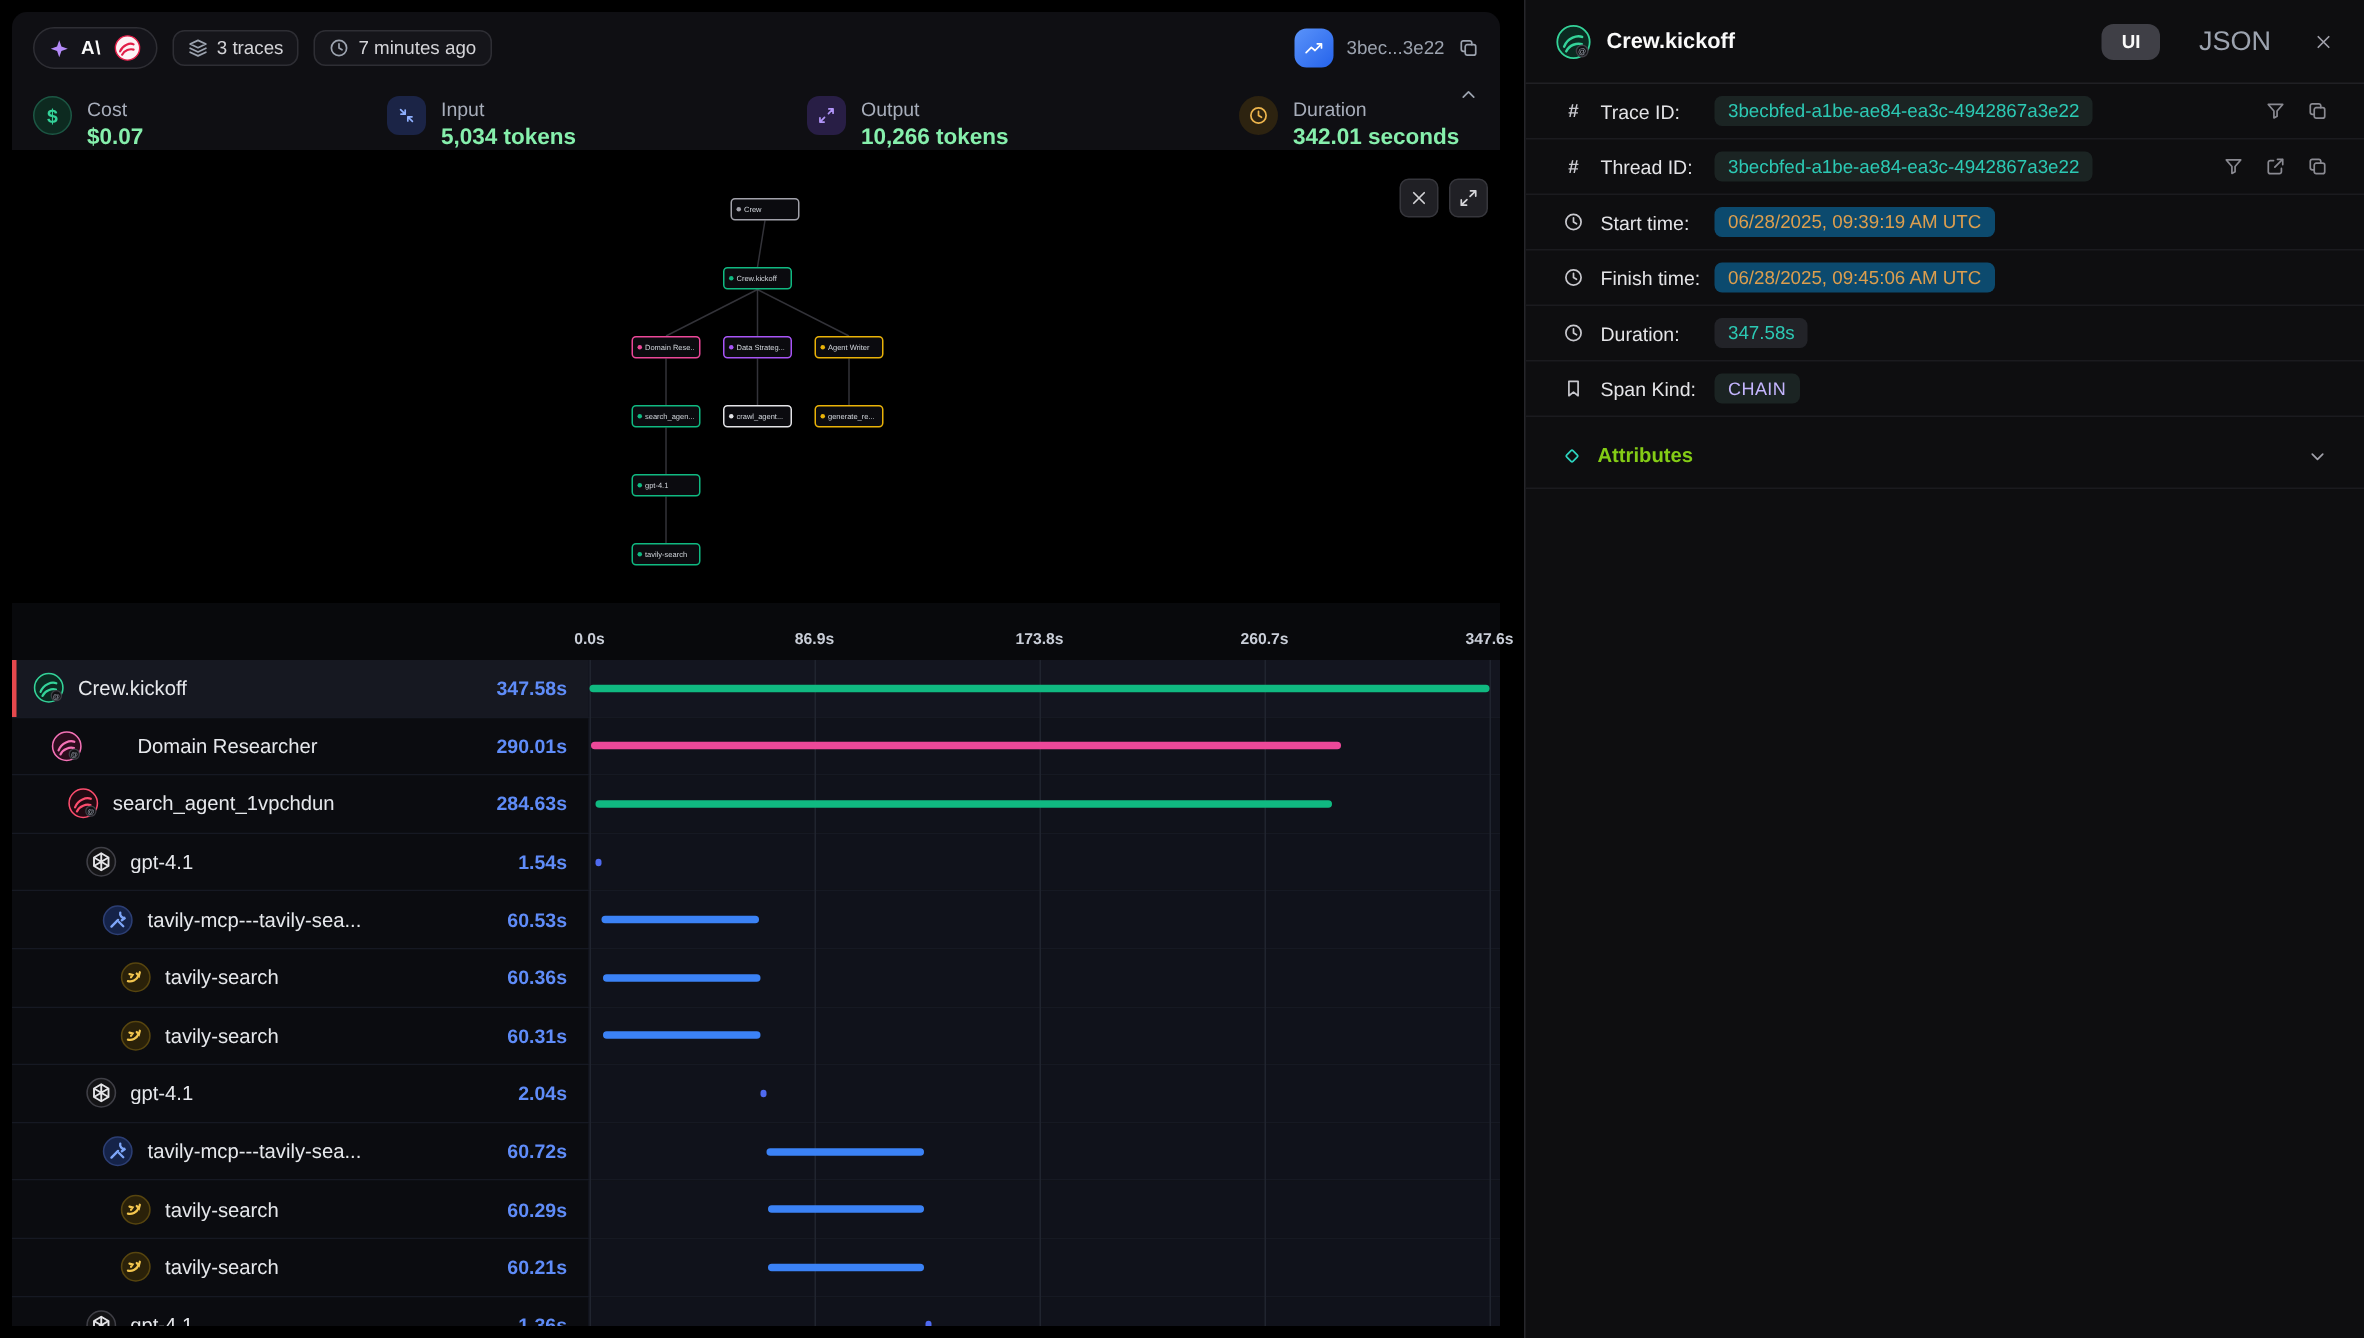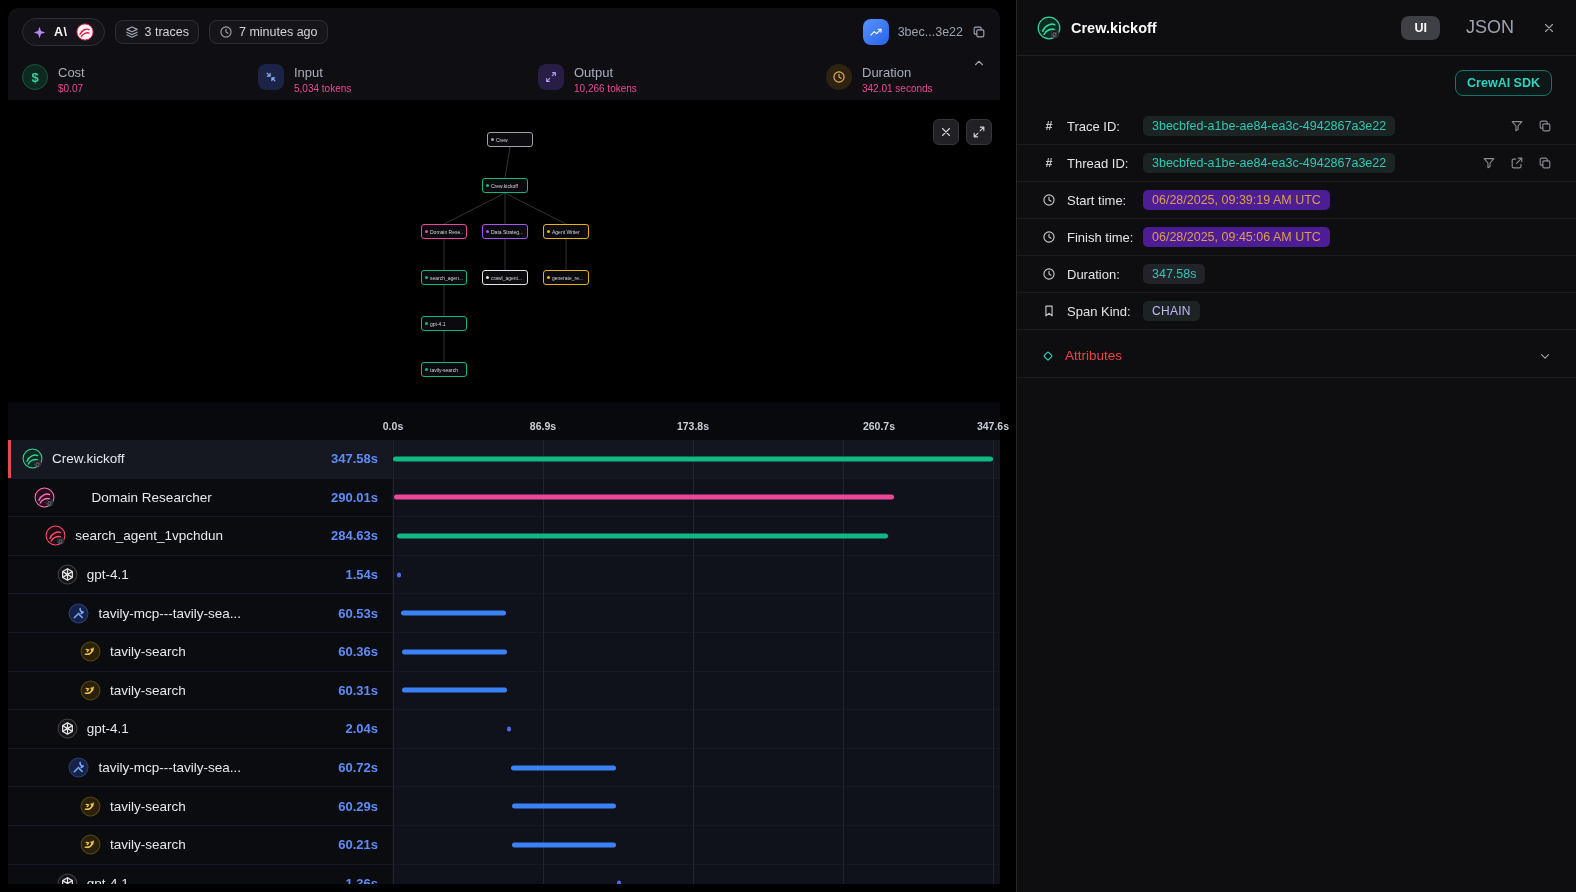--- a/index.html
+++ b/index.html
@@ -26,21 +26,21 @@
   .stats{height:44px;display:flex;padding:8px 14px 0}
   .stat{display:flex;gap:10px}
   .stat:nth-child(1){width:236px}.stat:nth-child(2){width:280px}.stat:nth-child(3){width:288px}
   .si{width:26px;height:26px;border-radius:8px;display:flex;align-items:center;justify-content:center;flex:none}
   .si-cost{background:#0d2a20;color:#34d399;border:1px solid #1c5744;border-radius:50%;font-weight:bold;font-size:13px}
   .si-input{background:#1b2446;color:#8fb0ff}
   .si-output{background:#281e45;color:#b195f8}
   .si-duration{background:#2d2310;color:#edb54d;border-radius:50%}
   .stat-text{display:flex;flex-direction:column;gap:3px;padding-top:1px}
   .stat-label{color:#a7adba;font-weight:normal;font-size:13px}
-  .stat-value{color:#ec4899;font-weight:normal;font-size:10px}
+  .stat-value{color:#86efac;font-weight:bold;font-size:15px}
   .collapse-btn{position:absolute;right:14px;top:48px;color:#9ca3af;cursor:pointer}
 
   
   .graph-area{width:992px;height:302px;background:#000;position:relative}
   .edges{position:absolute;left:0;top:0;z-index:0}
   .g-node{position:absolute;width:46px;height:15px;background:#0b0b0f;border:1px solid #555;
     border-radius:3px;display:flex;align-items:center;gap:2px;padding:0 3px;z-index:1;cursor:pointer;overflow:hidden}
   .n-dot{width:3px;height:3px;border-radius:50%;flex:none}
   .n-label{font-size:5px;color:#d1d5db;white-space:nowrap;overflow:hidden}
   .graph-btns{position:absolute;top:19px;right:8px;display:flex;gap:7px;z-index:2}
@@ -73,29 +73,29 @@
   .toggle-json{color:#9ca3af;font-size:18px;margin-left:16px;cursor:pointer}
   .rp-close{color:#a1a1aa;margin-left:18px;display:flex;cursor:pointer}
   .sdk-row{display:flex;justify-content:flex-end;padding:14px 24px 12px}
   .sdk-badge{border:1px solid #0f766e;color:#2dd4bf;background:rgba(13,148,136,.07);font-size:12.5px;
     font-weight:bold;padding:5px 11px;border-radius:8px}
   .field{display:flex;align-items:center;height:37px;padding:0 24px;border-bottom:1px solid #1b1b1f}
   .f-icon{width:16px;color:#c8c8ce;display:flex;margin-right:10px;justify-content:center}
   .f-label{width:76px;font-size:13px;color:#e4e4e7;flex:none}
   .f-val{font-size:12.5px;padding:3px 9px;border-radius:5px;white-space:nowrap}
   .v-id{color:#2cc9b4;background:#1b2423}
-  .v-time{color:#dc9e4e;background:#4c1d95}
+  .v-time{color:#dc9e4e;background:#0c4a6e}
   .v-teal{color:#2cc9b4;background:#222328}
   .v-chain{color:#c4b5fd;background:#1b2423;font-size:12px;letter-spacing:.3px}
   .f-actions{margin-left:auto;display:flex;gap:14px;color:#8a8a92}
   .f-actions span{display:flex;cursor:pointer}
   .attr-row{display:flex;align-items:center;gap:10px;height:44px;padding:0 24px;margin-top:4px;
     border-bottom:1px solid #1b1b1f;cursor:pointer}
   .attr-icon{color:#2dd4bf;display:flex}
-  .attr-label{font-weight:normal;font-size:13.5px;color:#ef4444}
+  .attr-label{font-weight:bold;font-size:13.5px;color:#84cc16}
   .attr-chevron{margin-left:auto;color:#a1a1aa;display:flex}
 </style>
 </head>
 <body>
 
 <div class="app">
 
   <div class="left">
     <div class="header-card">
       <div class="topbar">
@@ -266,21 +266,21 @@
               <path d="M9.5 2.5h4v4M13.5 2.5L9.2 6.8M6.5 13.5h-4v-4M2.5 13.5l4.3-4.3"></path>
             </svg>
           </span>
       </div>
     </div>
 
     <div class="axis" id="axis">
         <span class="tick" style="left: 385px;">0.0s</span>
         <span class="tick" style="left: 535px;">86.9s</span>
         <span class="tick" style="left: 685px; text-align: right;">173.8s</span>
-        <span class="tick" style="left: 871px;">260.7s</span>
+        <span class="tick" style="left: 835px;">260.7s</span>
         <span class="tick" style="left: 985px;">347.6s</span>
       </div>
 
     <div class="rows" id="rows">
       <div class="gridlines" id="gridlines">
           <div class="gl" style="left: 385px;"></div>
           <div class="gl" style="left: 535px;"></div>
           <div class="gl" style="left: 685px;"></div>
           <div class="gl" style="left: 835px;"></div>
           <div class="gl" style="left: 985px;"></div>
@@ -531,23 +531,20 @@
         </span>
       <span class="rp-title">Crew.kickoff</span>
       <span class="toggle-ui">UI</span>
       <span class="toggle-json">JSON</span>
       <span class="rp-close">
           <svg width="14" height="14" viewBox="0 0 16 16" fill="none" stroke="currentColor" stroke-width="1.3" stroke-linecap="round" stroke-linejoin="round">
             <path d="M4 4l8 8M12 4l-8 8"></path>
           </svg>
         </span>
     </div>
-    <div class="sdk-row">
-      <span class="sdk-badge">CrewAI SDK</span>
-    </div>
     <div id="fields">
         <div class="field">
     <span class="f-icon">
             <span style="font-weight:bold;font-size:12.5px;color:#c8c8ce">#</span>
           </span>
     <span class="f-label">Trace ID:</span>
     <span class="f-val v-id">3becbfed-a1be-ae84-ea3c-4942867a3e22</span>
     <span class="f-actions">
             <span>
               <svg width="14" height="14" viewBox="0 0 16 16" fill="none" stroke="currentColor" stroke-width="1.3" stroke-linecap="round" stroke-linejoin="round">

